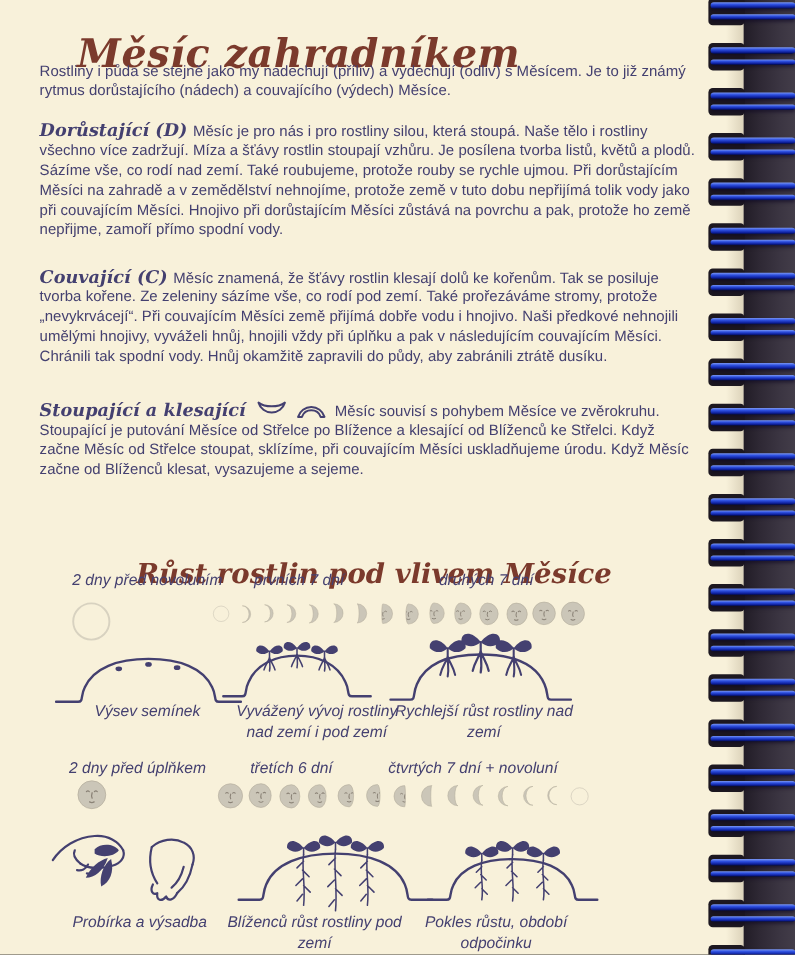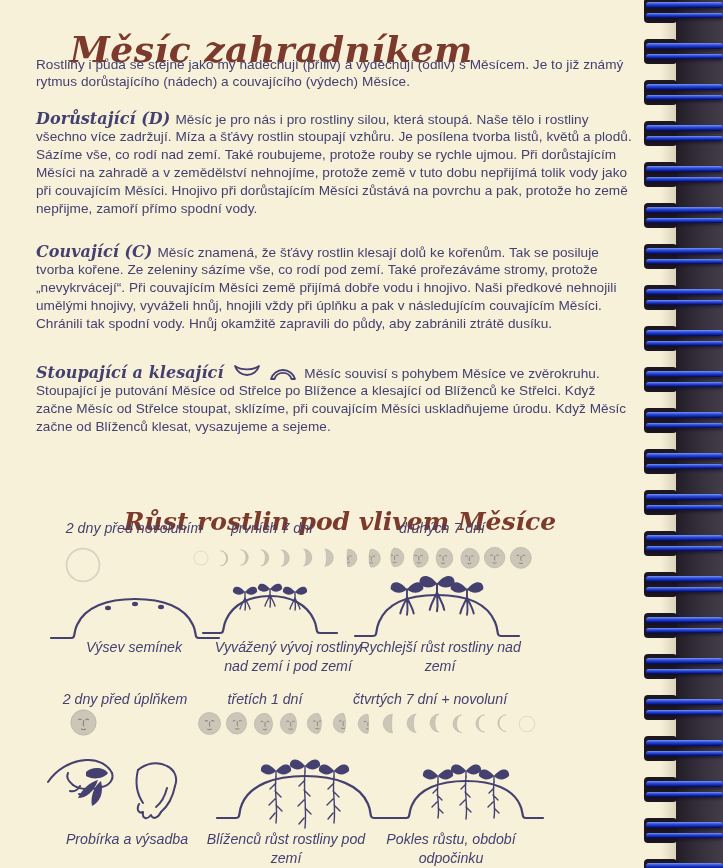--- a/index.html
+++ b/index.html
@@ -285,21 +285,21 @@
         <path class="leaf" d="M0,-5 C6,-13 13,-11 12,-5 C8,-1 3,-2 0,-5 Z"></path>
         <path class="ln2" d="M0,1 C-2,6 -4,8 -5,13 M0,1 C0,6 1,9 0,14 M0,1 C2,6 4,8 5,13"></path>
       </g>
   </svg>
 
   <div class="cell-label" style="left:42px;top:638px;width:184px">Výsev semínek</div>
   <div class="cell-label" style="left:355px;top:638px;width:170px">Rychlejší růst rostliny nad zemí</div>
   <div class="cell-label" style="left:203px;top:638px;width:170px">Vyvážený vývoj rostliny nad zemí i pod zemí</div>
 
   <div class="cell-label" style="left:33px;top:690px;width:184px">2 dny před úplňkem</div>
-  <div class="cell-label" style="left:185px;top:690px;width:160px">třetích 1 dní</div>
+  <div class="cell-label" style="left:185px;top:690px;width:160px">třetích 6 dní</div>
   <div class="cell-label" style="left:340px;top:690px;width:180px">čtvrtých 7 dní + novoluní</div>
 
   <div class="moonrow" style="left:68px;top:707px">
       <svg width="31" height="31" viewBox="0 0 24 24">
         <g fill="var(--moon-fill)" stroke="#b2ab9a" stroke-width="0.5">
           <circle cx="12" cy="12" r="9.8"></circle>
         </g>
         <defs>
           <clipPath id="mc9">
             <circle cx="12" cy="12" r="9.8"></circle>

